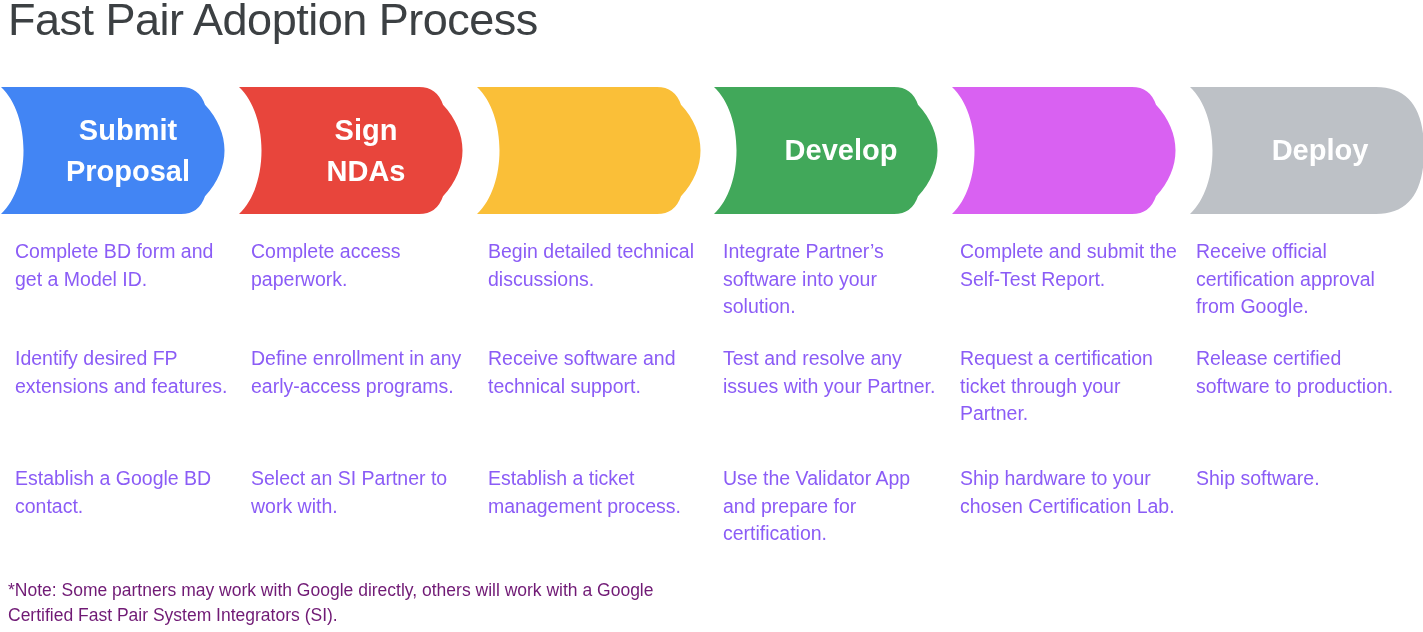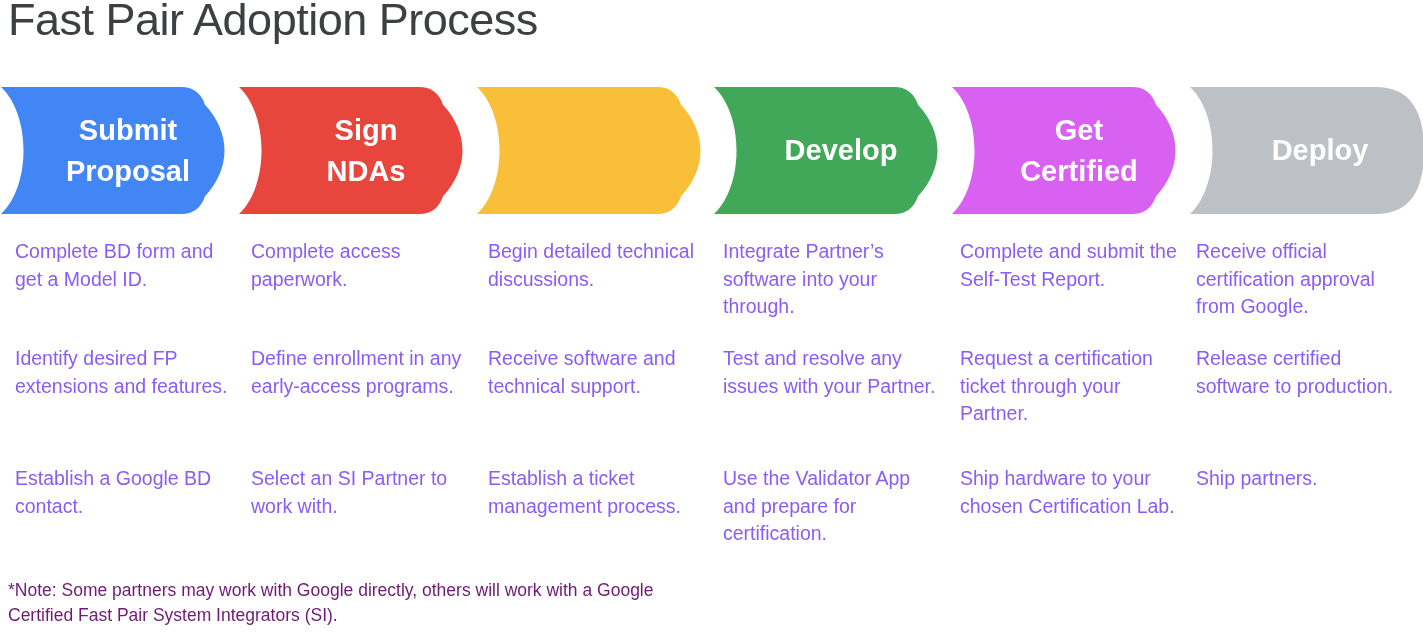--- a/index.html
+++ b/index.html
@@ -138,22 +138,20 @@
         </svg>
       </div>
       <div class="chev-label">Develop</div>
     </div>
     <div class="chev" style="left: 951px; width: 228px;">
       <div class="chev-shape">
         <svg viewBox="0 0 228 127" preserveAspectRatio="none">
           <path d="M 0,0 L 180,0 Q 198,0 204,17.78 C 230,45.72 230,81.28 204,109.22 Q 198,127 180,127 L 0,127 C 30,99.06 30,27.94 0,0 Z" fill="#D961F2"></path>
         </svg>
       </div>
-      <div class="chev-label">Get
-Certified</div>
     </div>
     <div class="chev" style="left: 1189px; width: 234px;">
       <div class="chev-shape">
         <svg viewBox="0 0 234 127" preserveAspectRatio="none">
           <path d="M 0,0 L 186,0 Q 234,0 234,63.5 Q 234,127 186,127 L 0,127 C 30,99.06 30,27.94 0,0 Z" fill="#BDC1C6"></path>
         </svg>
       </div>
       <div class="chev-label">Deploy</div>
     </div>
   </div>
@@ -169,29 +167,29 @@
       <div class="cell r0" style="width: 222px;">Complete access paperwork.</div>
       <div class="cell r1" style="width: 222px;">Define enrollment in any early-access programs.</div>
       <div class="cell r2" style="width: 222px;">Select an SI Partner to work with.</div>
     </div>
     <div class="col" style="left: 488px; width: 222px;">
       <div class="cell r0" style="width: 222px;">Begin detailed technical discussions.</div>
       <div class="cell r1" style="width: 222px;">Receive software and technical support.</div>
       <div class="cell r2" style="width: 222px;">Establish a ticket management process.</div>
     </div>
     <div class="col" style="left: 723px; width: 222px;">
-      <div class="cell r0" style="width: 222px;">Integrate Partner’s software into your through.</div>
+      <div class="cell r0" style="width: 222px;">Integrate Partner’s software into your solution.</div>
       <div class="cell r1" style="width: 222px;">Test and resolve any issues with your Partner.</div>
       <div class="cell r2" style="width: 222px;">Use the Validator App and prepare for certification.</div>
     </div>
     <div class="col" style="left: 960px; width: 222px;">
       <div class="cell r0" style="width: 222px;">Complete and submit the Self-Test Report.</div>
       <div class="cell r1" style="width: 222px;">Request a certification ticket through your Partner.</div>
       <div class="cell r2" style="width: 222px;">Ship hardware to your chosen Certification Lab.</div>
     </div>
     <div class="col" style="left: 1196px; width: 215px;">
       <div class="cell r0" style="width: 215px;">Receive official certification approval from Google.</div>
       <div class="cell r1" style="width: 215px;">Release certified software to production.</div>
-      <div class="cell r2" style="width: 215px;">Ship partners.</div>
+      <div class="cell r2" style="width: 215px;">Ship software.</div>
     </div>
   </div>
 
 <div class="footnote">*Note: Some partners may work with Google directly, others will work with a Google Certified Fast Pair System Integrators (SI).</div>
 
 </body></html>

